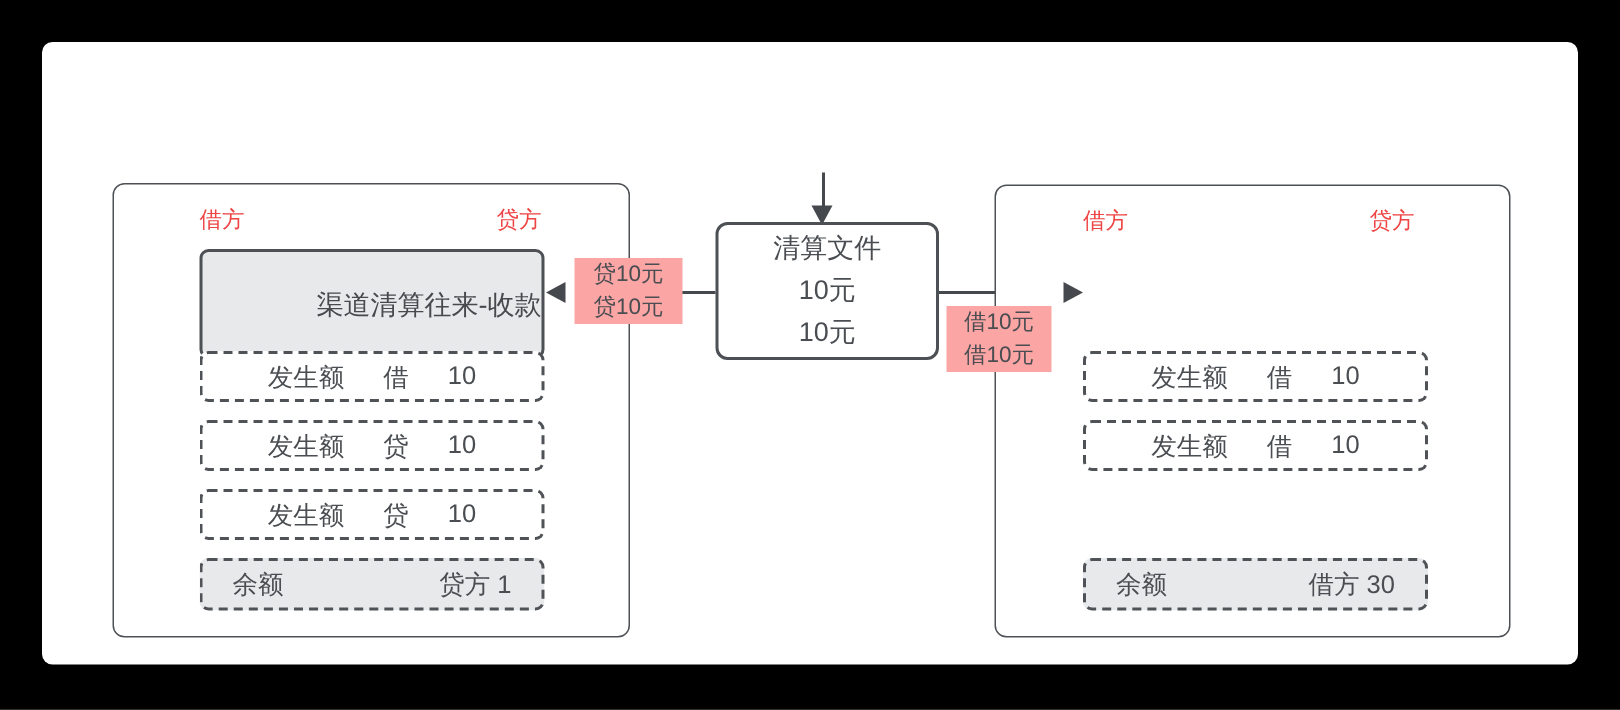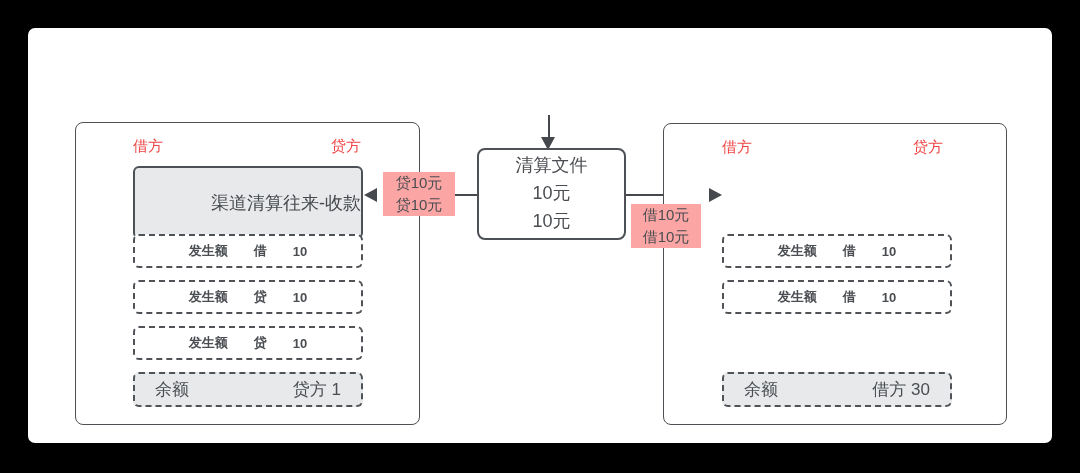--- a/index.html
+++ b/index.html
@@ -36,21 +36,21 @@
     border:2px solid #4d5054; border-radius:6px; background:#e7e9eb;
     display:flex; align-items:center; justify-content:flex-end;
     font-size:18px; color:#46494d; z-index:2;
     width:230px; height:73px;padding-left:34px;
   }
 
   
   .entry-row {
     border:2px dashed #4f5357; border-radius:6px; background:#fff;
     display:flex; align-items:center; justify-content:center; gap:26px;
-    font-size:13px; width:230px; height:34px; z-index:2;font-weight:bold;
+    font-size:17px; width:230px; height:34px; z-index:2;
   }
   .balance-row {
     border:2px dashed #4f5357; border-radius:6px; background:#e7e9eb;
     display:flex; align-items:center; justify-content:space-between;
     padding:0 20px; font-size:17px; width:230px; height:35px; z-index:2;
   }
 
   
   .hline { height:2px; background:#45484c; z-index:1; }
   .vline { width:2px;  background:#45484c; z-index:1; }

